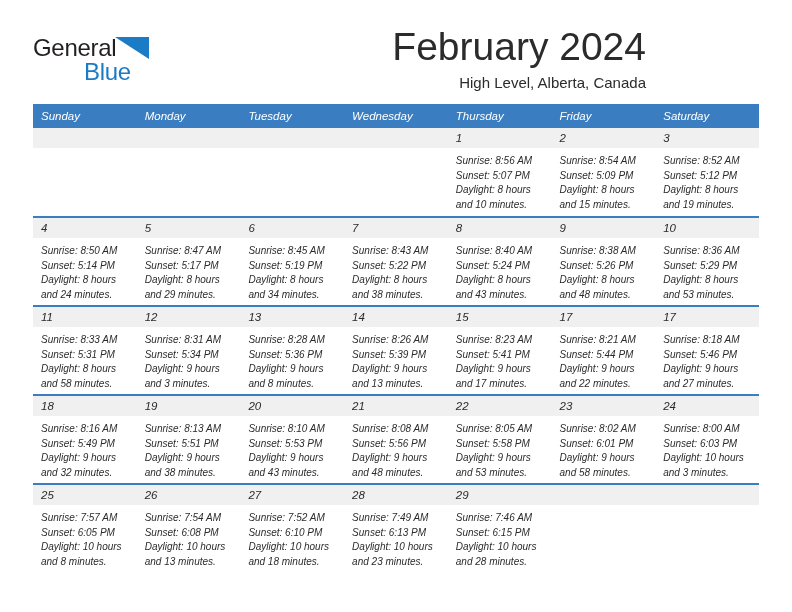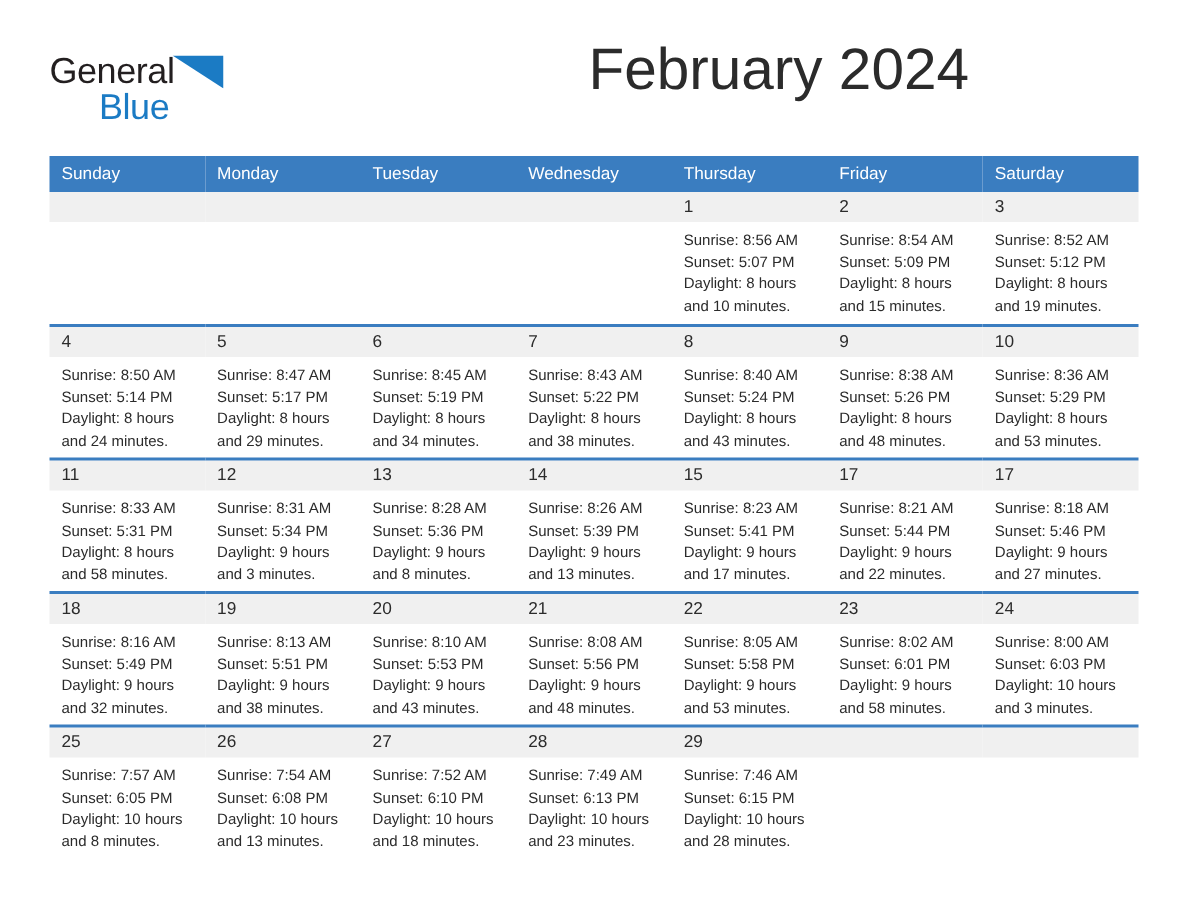--- a/index.html
+++ b/index.html
@@ -52,21 +52,21 @@
   .logo-triangle {
     width: 34px;
     height: 22px;
     margin-left: -1px;
     margin-top: 1px;
   }
   .logo-blue {
     font-size: 24px;
     color: #1b7bc4;
     line-height: 24px;
-    margin-left: 33px;
+    margin-left: 51px;
     display: block;
     margin-top: -2px;
     letter-spacing: -0.3px;
   }
   .title-block {
     text-align: right;
     padding-top: 2px;
   }
   .cal-title {
     font-size: 39px;
@@ -79,20 +79,21 @@
     color: #2b2b2b;
     line-height: 20px;
     margin-top: 9px;
     white-space: nowrap;
   }
 
   
   .cal-wrap {
     padding: 0 33px;
     box-sizing: border-box;
+    font-style: italic;
   }
   table.calendar {
     width: 726px;
     border-collapse: collapse;
     table-layout: fixed;
   }
   table.calendar th {
     background: #3a7dc0;
     color: #ffffff;
     font-weight: normal;
@@ -154,20 +155,21 @@
         <span class="logo-general">General</span>
         <svg class="logo-triangle" viewBox="0 0 34 22">
           <polygon points="0,0 34,0 34,22" fill="#1b7bc4"></polygon>
         </svg>
       </div>
       <span class="logo-blue">Blue</span>
     </div>
 
     <div class="title-block">
       <div class="cal-title">February 2024</div>
+      <div class="cal-subtitle">High Level, Alberta, Canada</div>
     </div>
 
   </div>
 
   <div class="cal-wrap">
     <table class="calendar">
       <thead>
         <tr>
           <th>Sunday</th>
           <th>Monday</th>

